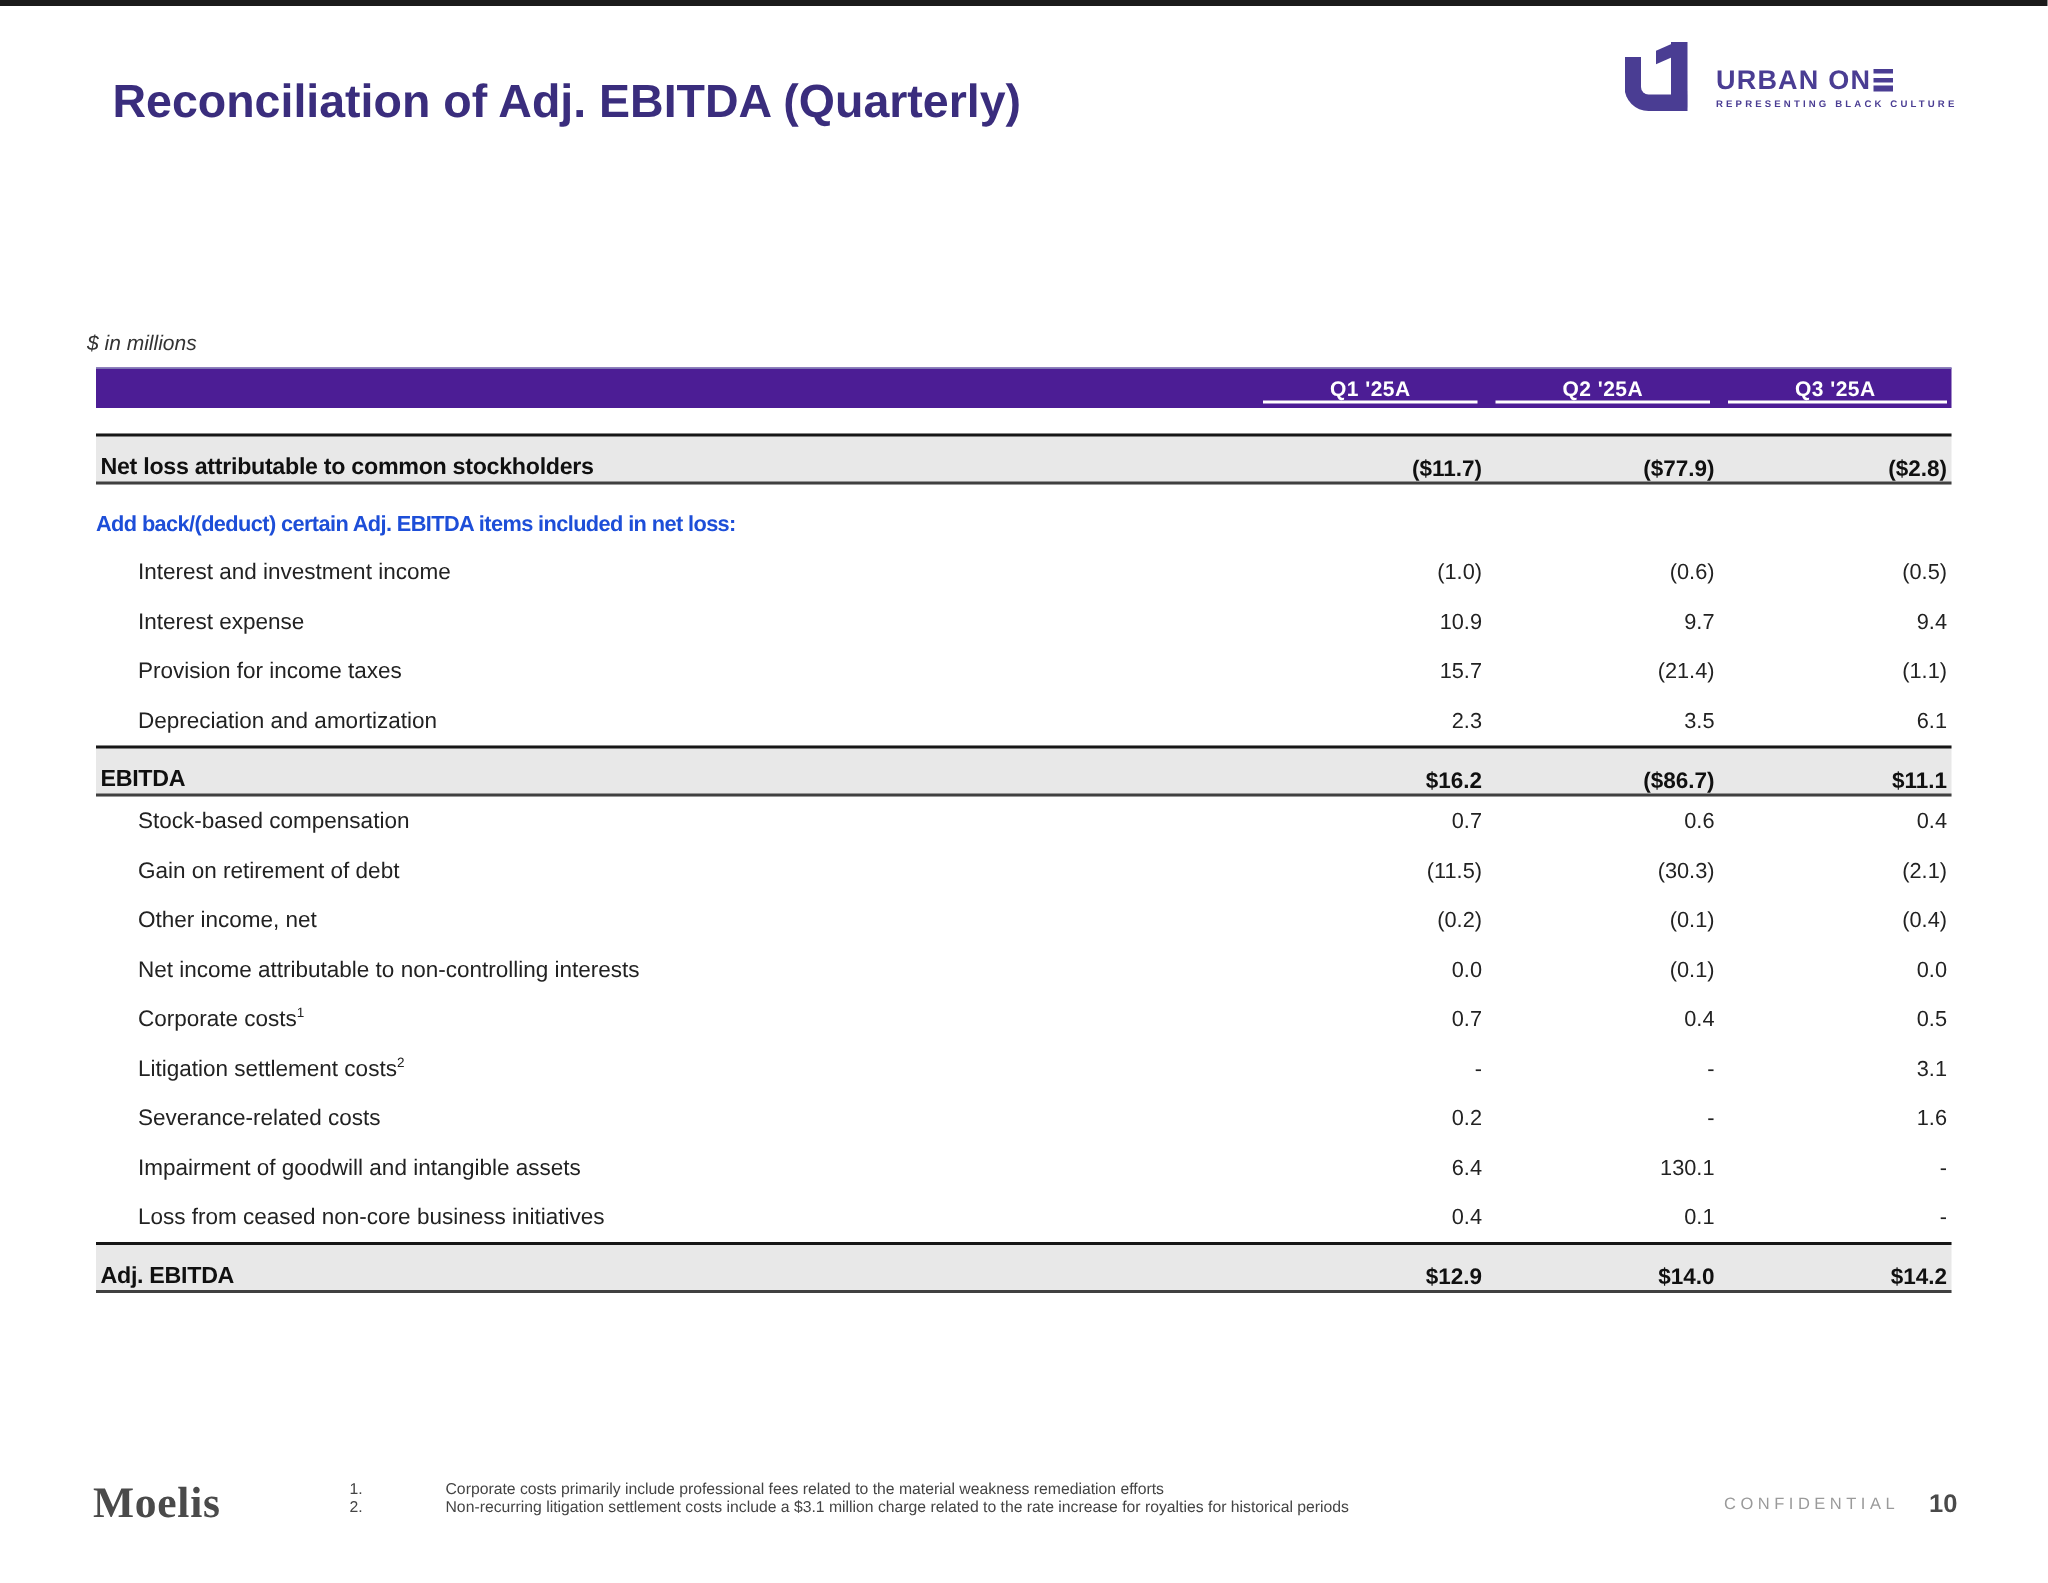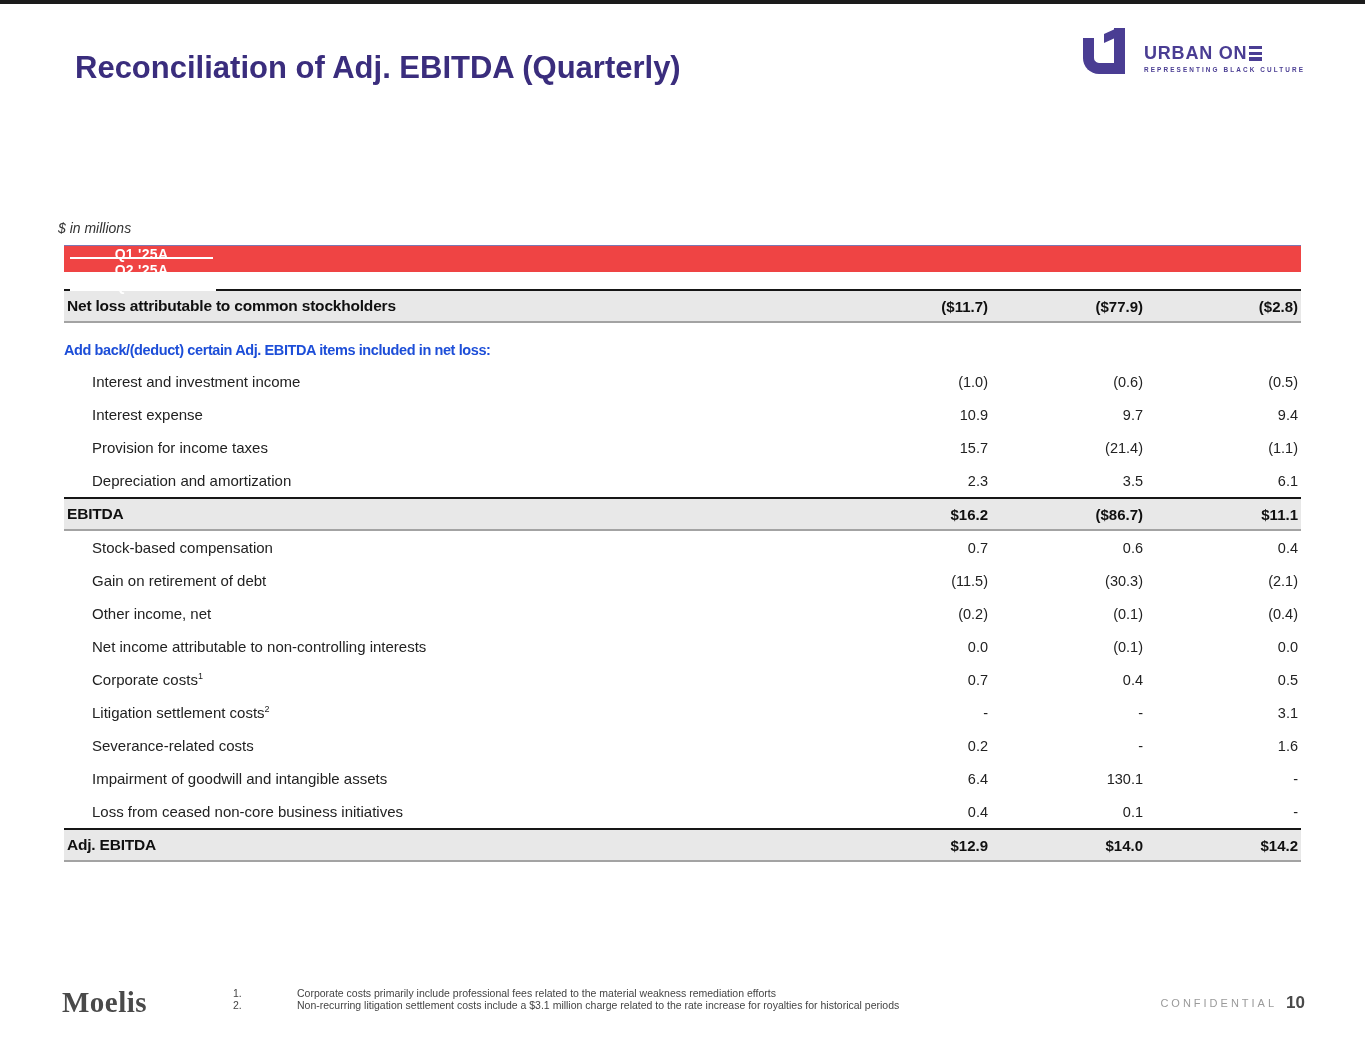--- a/index.html
+++ b/index.html
@@ -13,46 +13,46 @@
   .lm-bar{position:absolute;left:31px;top:0;width:11px;height:46px;background:#4A3D93;}
   .lm-flag{position:absolute;left:21px;top:1px;width:11px;height:9px;background:#4A3D93;transform:skewY(-24deg);transform-origin:100% 0;}
   .logo-text{display:flex;flex-direction:column;padding-top:13px;}
   .logo-name{display:flex;align-items:center;font-size:18px;font-weight:700;letter-spacing:0.8px;color:#4A3D93;line-height:1;}
   .e-glyph{display:inline-flex;flex-direction:column;gap:2.4px;margin-left:2px;}
   .e-glyph span{display:block;width:13px;height:3.4px;background:#4A3D93;}
   .logo-tagline{font-size:6.4px;font-weight:700;letter-spacing:2.1px;color:#4A3D93;margin-top:3.5px;white-space:nowrap;}
   .units{position:absolute;left:58px;top:220px;font-size:14px;font-style:italic;color:#333;}
   
   .table{position:absolute;left:64px;top:245px;width:1237px;}
-  .thead{display:flex;height:26px;background:#ef4444;border-top:1px solid #7d76b2;flex-direction:column;}
+  .thead{display:flex;height:26px;background:#4c1d95;border-top:1px solid #7d76b2;}
   .th-spacer{flex:1;}
   .th{width:155px;position:relative;display:flex;align-items:center;justify-content:center;color:#fff;font-weight:700;font-size:14px;letter-spacing:0.3px;}
   .th::after{content:"";position:absolute;left:6px;right:6px;bottom:3px;height:2px;background:#fff;}
   .th:last-child::after{right:3px;}
   .row{display:flex;align-items:center;}
   .row .label{flex:1;color:#222;}
   .row .val{width:155px;text-align:right;padding-right:3px;color:#222;box-sizing:border-box;}
   .row.item{height:33px;}
   .row.item .label{padding-left:28px;font-size:15px;}
   .row.item .val{font-size:14.5px;}
   .row.section{height:30px;margin-top:12px;}
   .row.section .label{font-weight:700;font-size:14.5px;letter-spacing:-0.4px;color:#1d4ed8;}
-  .row.summary{height:30px;background:#E8E8E8;border-top:2px solid #161616;border-bottom:2px solid #a3a3a3;}
+  .row.summary{height:30px;background:#E8E8E8;border-top:2px solid #161616;border-bottom:2px solid #404040;align-items:flex-end;}
   .row.summary .label{font-weight:700;font-size:15.5px;padding-left:3px;color:#101010;letter-spacing:-0.2px;}
   .row.summary .val{font-weight:700;font-size:15px;color:#101010;}
   .row.summary.first{margin-top:17px;}
   sup{font-size:9px;vertical-align:super;line-height:0;}
   
   .moelis{position:absolute;left:62px;top:986px;font-family:"Liberation Serif",serif;font-weight:700;font-size:29px;color:#4a4a4a;letter-spacing:0.5px;}
   .footnotes{position:absolute;left:233px;top:988px;font-size:10.5px;color:#444;line-height:11.5px;}
   .fn-row{display:flex;}
   .fn-num{width:64px;}
   .confidential{position:absolute;right:60px;top:993px;display:flex;align-items:center;}
   .conf-label{font-size:11px;letter-spacing:3px;color:#9a9a9a;}
-  .page-num{font-size:17px;font-weight:700;color:#4a4a4a;margin-left:9px;}
+  .page-num{font-size:17px;font-weight:700;color:#4a4a4a;margin-left:20px;}
 </style>
 </head>
 <body>
 
 <div class="top-rule"></div>
 
 <h1 class="title">Reconciliation of Adj. EBITDA (Quarterly)</h1>
 
 <div class="logo">
   <div class="logo-mark">

